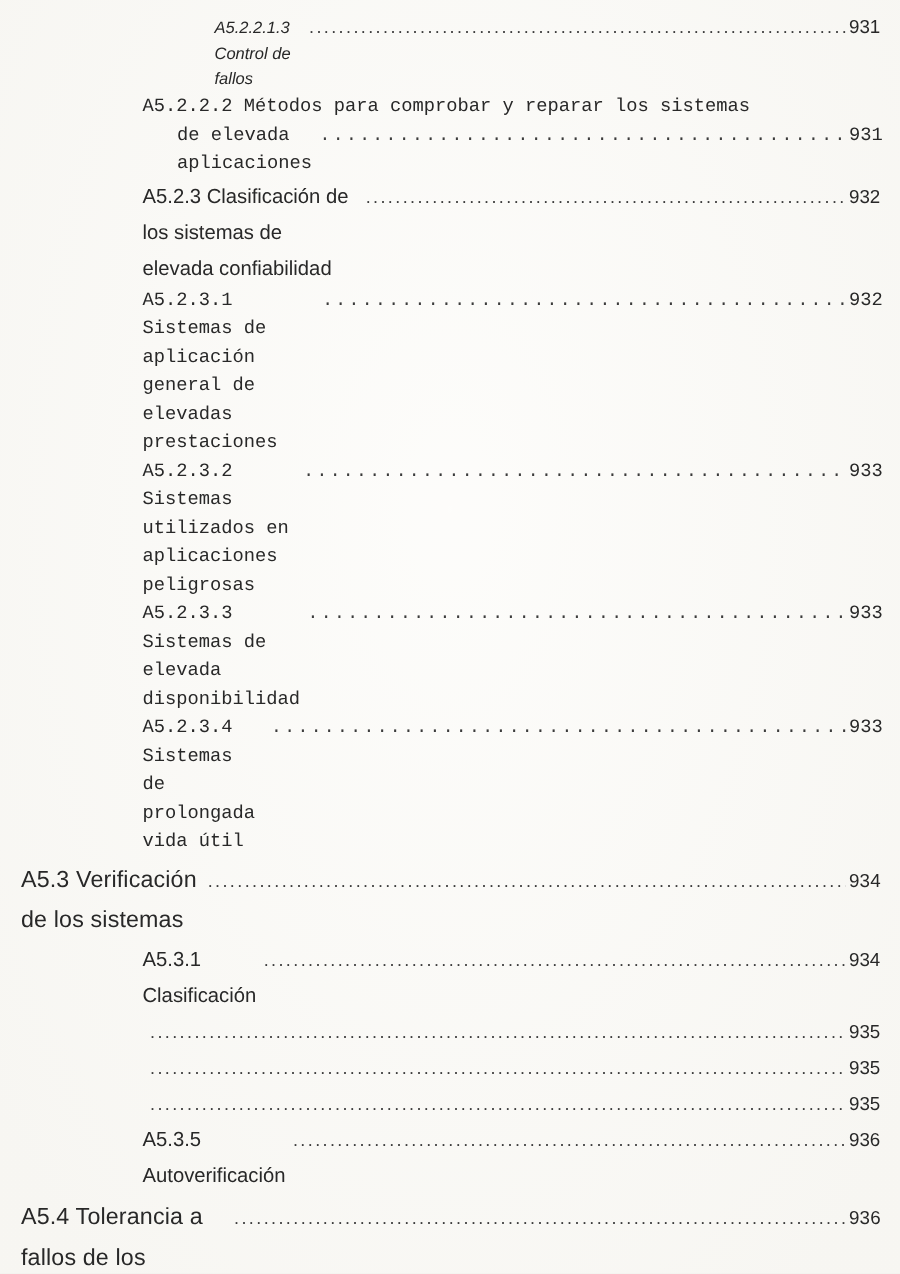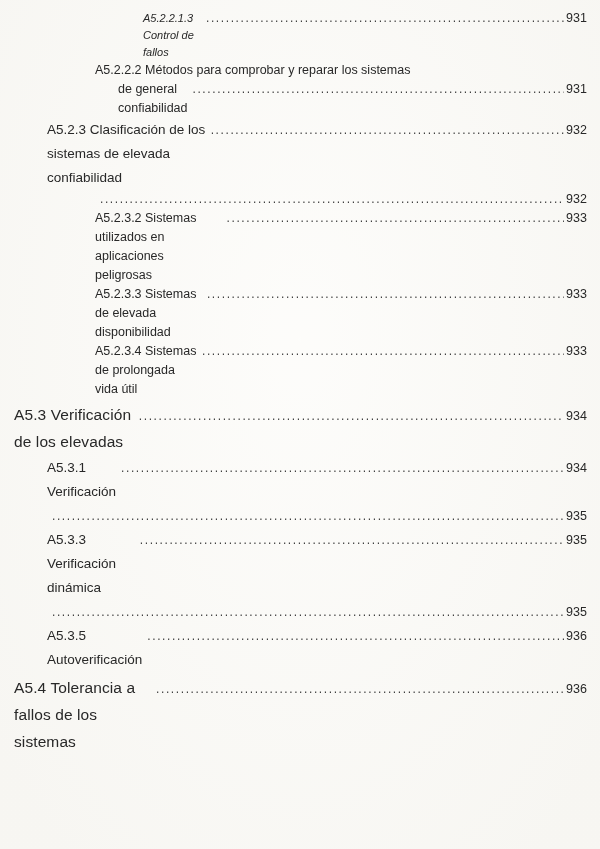--- a/index.html
+++ b/index.html
@@ -25,22 +25,22 @@
     color:var(--ink);
     overflow:hidden;
   }
   .toc{width:100%;}
   .entry .line{
     display:flex;
     align-items:baseline;
   }
   
   .l1{font-size:15.5px;line-height:27px;padding-left:14px;margin:2px 0 1px 0;letter-spacing:0.1px;}
-  .l2{font-size:13.5px;line-height:24px;padding-left:47px;}
-  .l3{font-size:12.5px;line-height:19px;padding-left:95px;}
+  .l2{font-size:13.5px;line-height:24px;padding-left:47px;margin-left:48px;}
+  .l3{font-size:12.5px;line-height:19px;padding-left:95px;font-family:Liberation Mono, monospace;}
   .l4{font-size:11px; line-height:17px;padding-left:143px;font-style:italic;}
   .l3 .line.cont{padding-left:23px;}
   .label{white-space:pre-wrap;}
   .leader{
     flex:1 1 auto;
     overflow:hidden;
     white-space:nowrap;
     letter-spacing:1.6px;
     margin:0 2px 0 5px;
     color:var(--dots);
@@ -70,34 +70,35 @@
           <span class="label"><span>A5.2.2.1.3 Control de fallos</span></span>
           <span class="leader"></span>
           <span class="page-num">931</span>
         </div>
       </div>
       <div class="entry l3">
         <div class="line">
           <span class="label"><span>A5.2.2.2 Métodos para comprobar y reparar los sistemas</span></span>
         </div>
         <div class="line cont">
-          <span class="label"><span>de general confiabilidad</span></span>
+          <span class="label"><span>de elevada aplicaciones</span></span>
           <span class="leader"></span>
           <span class="page-num">931</span>
         </div>
       </div>
       <div class="entry l2">
         <div class="line">
           <span class="label"><span>A5.2.3 Clasificación de los sistemas de elevada confiabilidad </span></span>
           <span class="leader"></span>
           <span class="page-num">932</span>
         </div>
       </div>
       <div class="entry l3">
         <div class="line">
+          <span class="label"><span>A5.2.3.1 Sistemas de aplicación general de elevadas prestaciones</span></span>
           <span class="leader"></span>
           <span class="page-num">932</span>
         </div>
       </div>
       <div class="entry l3">
         <div class="line">
           <span class="label"><span>A5.2.3.2 Sistemas utilizados en aplicaciones peligrosas</span></span>
           <span class="leader"></span>
           <span class="page-num">933</span>
         </div>
@@ -111,41 +112,40 @@
       </div>
       <div class="entry l3">
         <div class="line">
           <span class="label"><span>A5.2.3.4 Sistemas de prolongada vida útil</span></span>
           <span class="leader"></span>
           <span class="page-num">933</span>
         </div>
       </div>
       <div class="entry l1">
         <div class="line">
-          <span class="label"><span>A5.3 Verificación de los elevadas</span></span>
+          <span class="label"><span>A5.3 Verificación de los sistemas</span></span>
           <span class="leader"></span>
           <span class="page-num">934</span>
         </div>
       </div>
       <div class="entry l2">
         <div class="line">
-          <span class="label"><span>A5.3.1 Verificación</span></span>
+          <span class="label"><span>A5.3.1 Clasificación</span></span>
           <span class="leader"></span>
           <span class="page-num">934</span>
         </div>
       </div>
       <div class="entry l2">
         <div class="line">
           <span class="leader"></span>
           <span class="page-num">935</span>
         </div>
       </div>
       <div class="entry l2">
         <div class="line">
-          <span class="label"><span>A5.3.3 Verificación dinámica</span></span>
           <span class="leader"></span>
           <span class="page-num">935</span>
         </div>
       </div>
       <div class="entry l2">
         <div class="line">
           <span class="leader"></span>
           <span class="page-num">935</span>
         </div>
       </div>

